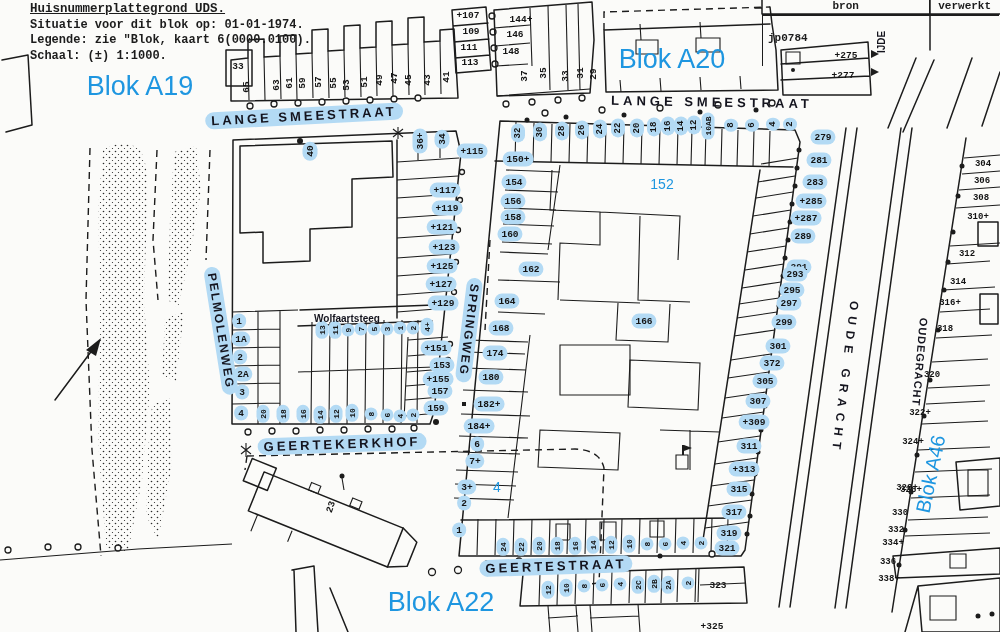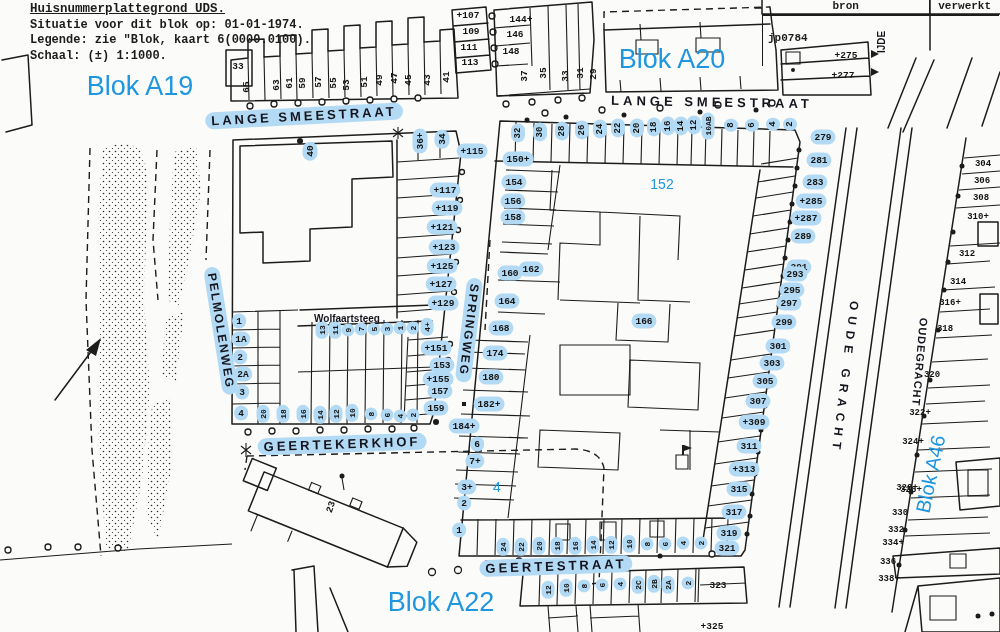--- a/index.html
+++ b/index.html
@@ -345,47 +345,47 @@
       <span class="hn hl" style="left: 694px; top: 125px; font-size: 9px; transform: translate(-50%, -50%) rotate(-90deg);">12</span>
       <span class="hn hl" style="left: 708px; top: 126px; font-size: 8px; transform: translate(-50%, -50%) rotate(-90deg);">10AB</span>
       <span class="hn hl" style="left: 731px; top: 125px; font-size: 9px; transform: translate(-50%, -50%) rotate(-90deg);">8</span>
       <span class="hn hl" style="left: 752px; top: 125px; font-size: 9px; transform: translate(-50%, -50%) rotate(-90deg);">6</span>
       <span class="hn hl" style="left: 773px; top: 124px; font-size: 9px; transform: translate(-50%, -50%) rotate(-90deg);">4</span>
       <span class="hn hl" style="left: 790px; top: 124px; font-size: 9px; transform: translate(-50%, -50%) rotate(-90deg);">2</span>
       <span class="hn hl" style="left: 518px; top: 159px; transform: translate(-50%, -50%) rotate(0deg);">150+</span>
       <span class="hn hl" style="left: 514px; top: 182px; transform: translate(-50%, -50%) rotate(0deg);">154</span>
       <span class="hn hl" style="left: 513px; top: 201px; transform: translate(-50%, -50%) rotate(0deg);">156</span>
       <span class="hn hl" style="left: 513px; top: 217px; transform: translate(-50%, -50%) rotate(0deg);">158</span>
-      <span class="hn hl" style="left: 510px; top: 234px; transform: translate(-50%, -50%) rotate(0deg); margin-top: 39px;">160</span>
+      <span class="hn hl" style="left: 510px; top: 234px; transform: translate(-50%, -50%) rotate(0deg);">160</span>
       <span class="hn hl" style="left: 531px; top: 269px; transform: translate(-50%, -50%) rotate(0deg);">162</span>
       <span class="hn hl" style="left: 507px; top: 301px; transform: translate(-50%, -50%) rotate(0deg);">164</span>
       <span class="hn hl" style="left: 644px; top: 321px; transform: translate(-50%, -50%) rotate(0deg);">166</span>
       <span class="hn hl" style="left: 501px; top: 328px; transform: translate(-50%, -50%) rotate(0deg);">168</span>
       <span class="hn hl" style="left: 495px; top: 353px; transform: translate(-50%, -50%) rotate(0deg);">174</span>
       <span class="hn hl" style="left: 491px; top: 377px; transform: translate(-50%, -50%) rotate(0deg);">180</span>
       <span class="hn hl" style="left: 489px; top: 404px; transform: translate(-50%, -50%) rotate(0deg);">182+</span>
-      <span class="hn hl" style="left: 464px; top: 426px; transform: translate(-50%, -50%) rotate(0deg); text-align: center;">184+</span>
+      <span class="hn hl" style="left: 479px; top: 426px; transform: translate(-50%, -50%) rotate(0deg); text-align: center;">184+</span>
       <span class="hn hl" style="left: 477px; top: 444px; transform: translate(-50%, -50%) rotate(0deg);">6</span>
       <span class="hn hl" style="left: 475px; top: 461px; transform: translate(-50%, -50%) rotate(0deg);">7+</span>
       <span class="hn hl" style="left: 467px; top: 487px; transform: translate(-50%, -50%) rotate(0deg);">3+</span>
       <span class="hn hl" style="left: 464px; top: 503px; transform: translate(-50%, -50%) rotate(0deg);">2</span>
       <span class="hn hl" style="left: 459px; top: 530px; transform: translate(-50%, -50%) rotate(0deg);">1</span>
       <span class="hn hl" style="left: 823px; top: 137px; transform: translate(-50%, -50%) rotate(0deg);">279</span>
       <span class="hn hl" style="left: 819px; top: 160px; transform: translate(-50%, -50%) rotate(0deg);">281</span>
       <span class="hn hl" style="left: 815px; top: 182px; transform: translate(-50%, -50%) rotate(0deg);">283</span>
       <span class="hn hl" style="left: 811px; top: 201px; transform: translate(-50%, -50%) rotate(0deg);">+285</span>
       <span class="hn hl" style="left: 806px; top: 218px; transform: translate(-50%, -50%) rotate(0deg);">+287</span>
       <span class="hn hl" style="left: 803px; top: 236px; transform: translate(-50%, -50%) rotate(0deg);">289</span>
       <span class="hn hl" style="left: 799px; top: 255px; transform: translate(-50%, -50%) rotate(0deg); margin-top: 12px;">291</span>
       <span class="hn hl" style="left: 795px; top: 274px; transform: translate(-50%, -50%) rotate(0deg);">293</span>
       <span class="hn hl" style="left: 792px; top: 290px; transform: translate(-50%, -50%) rotate(0deg);">295</span>
       <span class="hn hl" style="left: 789px; top: 303px; transform: translate(-50%, -50%) rotate(0deg);">297</span>
       <span class="hn hl" style="left: 784px; top: 322px; transform: translate(-50%, -50%) rotate(0deg);">299</span>
       <span class="hn hl" style="left: 778px; top: 346px; transform: translate(-50%, -50%) rotate(0deg);">301</span>
-      <span class="hn hl" style="left: 772px; top: 363px; transform: translate(-50%, -50%) rotate(0deg);">303</span>
+      <span class="hn hl" style="left: 772px; top: 363px; transform: translate(-50%, -50%) rotate(0deg);">372</span>
       <span class="hn hl" style="left: 765px; top: 381px; transform: translate(-50%, -50%) rotate(0deg);">305</span>
       <span class="hn hl" style="left: 758px; top: 401px; transform: translate(-50%, -50%) rotate(0deg);">307</span>
       <span class="hn hl" style="left: 754px; top: 422px; transform: translate(-50%, -50%) rotate(0deg);">+309</span>
       <span class="hn hl" style="left: 749px; top: 446px; transform: translate(-50%, -50%) rotate(0deg);">311</span>
       <span class="hn hl" style="left: 744px; top: 469px; transform: translate(-50%, -50%) rotate(0deg);">+313</span>
       <span class="hn hl" style="left: 739px; top: 489px; transform: translate(-50%, -50%) rotate(0deg);">315</span>
       <span class="hn hl" style="left: 734px; top: 512px; transform: translate(-50%, -50%) rotate(0deg);">317</span>
       <span class="hn hl" style="left: 729px; top: 533px; transform: translate(-50%, -50%) rotate(0deg);">319</span>
       <span class="hn hl" style="left: 727px; top: 548px; transform: translate(-50%, -50%) rotate(0deg);">321</span>
       <span class="hn" style="left: 718px; top: 585px; transform: translate(-50%, -50%) rotate(0deg);">323</span>

